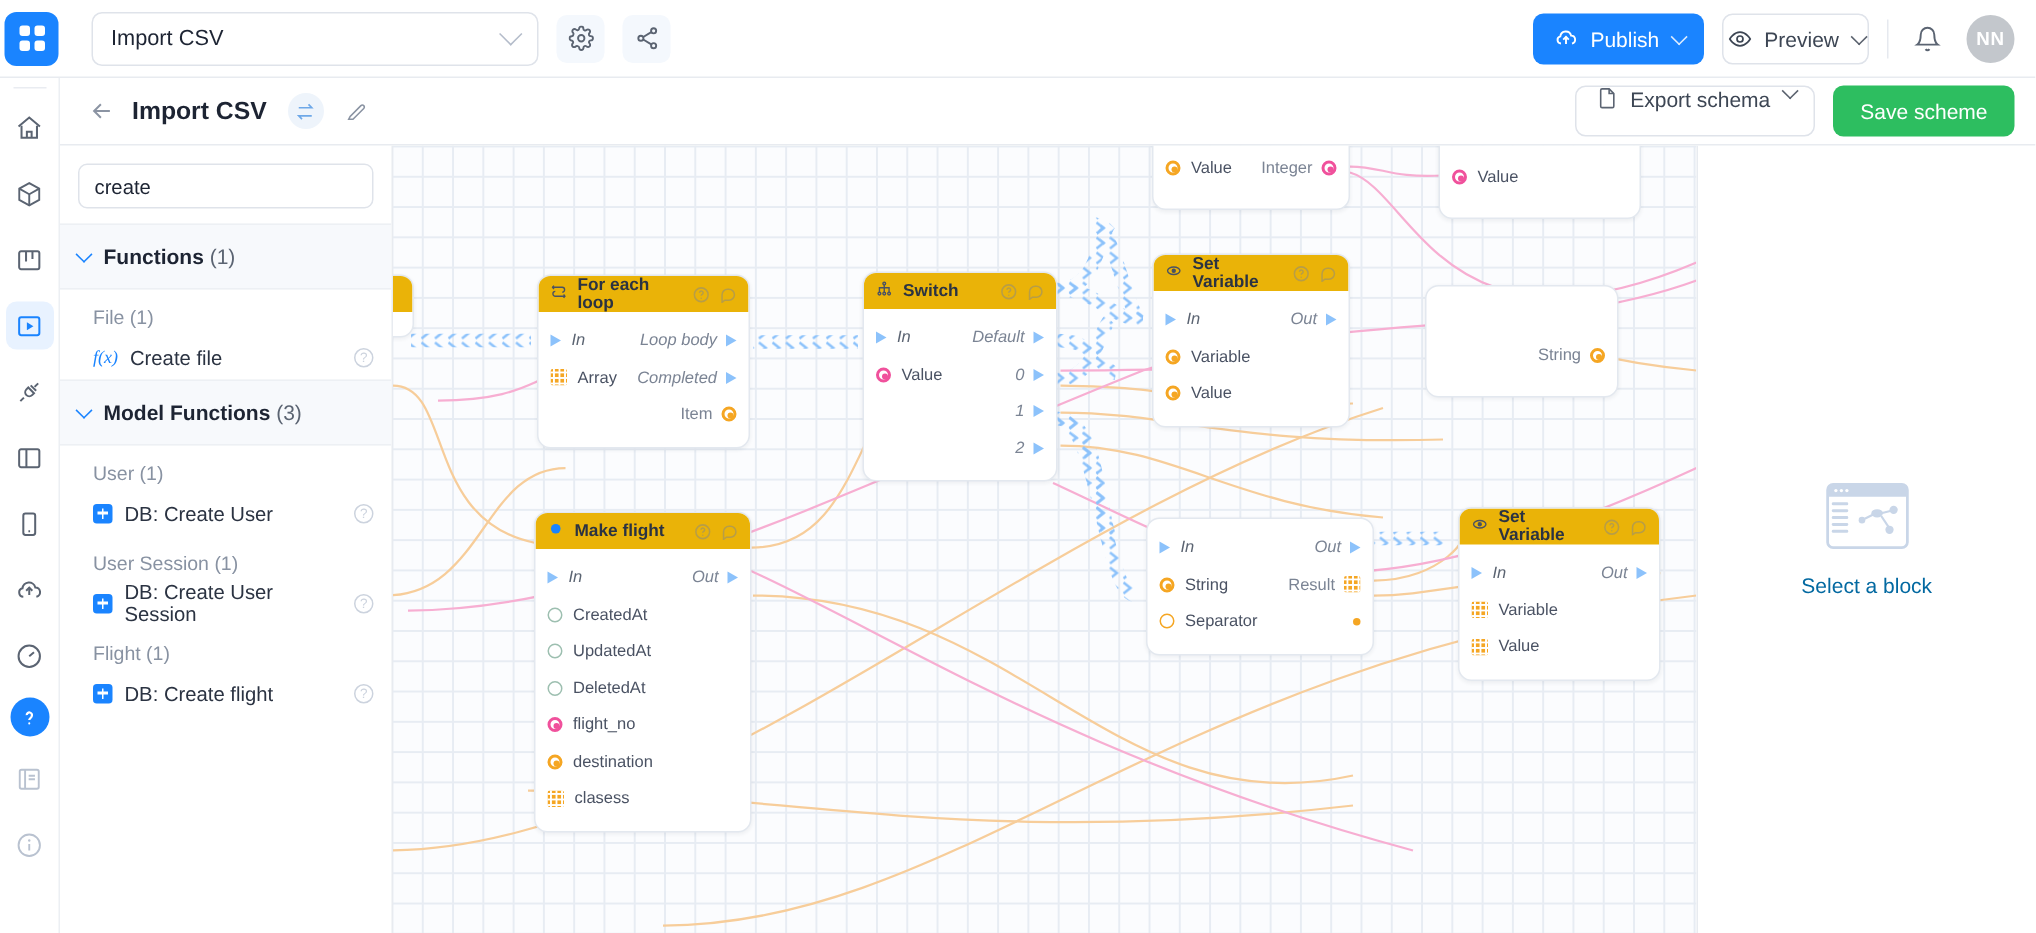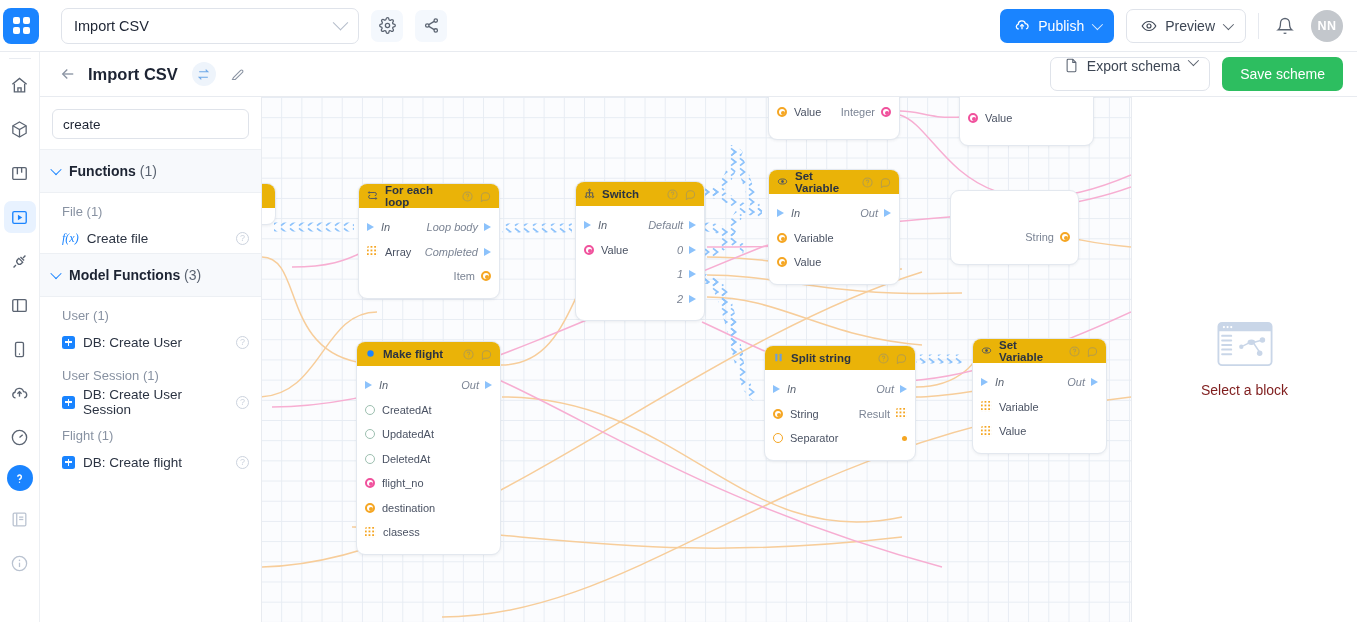--- a/index.html
+++ b/index.html
@@ -45,21 +45,21 @@
   .topbar-right {
     margin-left: auto; display: flex; align-items: center; gap: 12px; padding-right: 14px;
   }
   .btn-publish {
     height: 34px; background: #1a84ff; color: #fff; border-radius: 7px;
     display: flex; align-items: center; gap: 8px; padding: 0 14px;
     font-size: 14px; cursor: pointer; border: none;
   }
   .btn-preview {
     height: 34px; background: #fff; color: #3d4654; border: 1px solid #dfe3ea;
-    border-radius: 7px; display: flex; align-items: center; gap: 8px; padding: 0 14px;
+    border-radius: 7px; display: flex; align-items: center; gap: 8px; padding: 0 3px;
     font-size: 14px; cursor: pointer;
   }
   .chev-sm {
     width: 8px; height: 8px; border-right: 1.6px solid currentColor;
     border-bottom: 1.6px solid currentColor; transform: rotate(45deg) translateY(-2px);
     opacity: .85; flex: none;
   }
   .vdiv { width: 1px; height: 26px; background: #e6e9ef; }
   .bell { width: 28px; height: 28px; display:flex; align-items:center; justify-content:center; cursor:pointer; }
   .avatar {
@@ -222,21 +222,21 @@
   }
   .p-sm { width: 5px; height: 5px; border-radius: 50%; background: #f5a623; }
 
   
   .inspector {
     position: absolute; left: 1131px; top: 97px; width: 226px; height: 525px;
     background: #fff; border-left: 1px solid #e8ebf0; z-index: 30;
     display: flex; flex-direction: column; align-items: center; justify-content: center;
   }
   .ins-ico { width: 56px; height: 44px; margin-bottom: 16px; }
-  .ins-txt { font-size: 14px; color: #7f1d1d; }
+  .ins-txt { font-size: 14px; color: #0369a1; }
 </style>
 </head>
 <body>
 
 <div id="app">
 
   <div class="topbar">
     <div class="logo-tile">
       <div class="logo-dots">
           <i></i>
@@ -687,35 +687,20 @@
               <span class="p p-dot"></span>
               <span class="lbl">destination</span>
             </div>
             <div class="row">
               <span class="p p-grid"></span>
               <span class="lbl">clasess</span>
             </div>
           </div>
         </div>
         <div class="node" style="left: 502px; top: 248px; width: 152px;">
-          <div class="node-hd">
-            <span><svg width="11" height="11" viewBox="0 0 24 24" fill="#6e9fd8">
-                <rect x="5" y="4" width="4.6" height="16" rx="1"></rect>
-                <rect x="14.4" y="4" width="4.6" height="16" rx="1"></rect>
-              </svg></span>
-            <span class="ttl">Split string</span>
-            <svg class="hd-ic" viewBox="0 0 24 24" fill="none" stroke="#7b8494" stroke-width="2.2">
-              <circle cx="12" cy="12" r="10"></circle>
-              <path d="M9.5,9.2a2.6,2.6 0 1 1 4.6,1.6c-.7.9-2.1,1.2-2.1,2.6"></path>
-              <circle cx="12" cy="17" r="1" fill="#7b8494" stroke="none"></circle>
-            </svg>
-            <svg class="hd-ic" viewBox="0 0 24 24" fill="none" stroke="#7b8494" stroke-width="2.2">
-              <path d="M21,12a8,8 0 0 1 -8,8H7l-4,3V12a8,8 0 0 1 8,-8h2a8,8 0 0 1 8,8z"></path>
-            </svg>
-          </div>
           <div class="node-bd">
             <div class="row">
               <span class="p p-tri"></span>
               <span class="lbl it">In</span>
               <span class="rt">
                 <span class="lbl it">Out</span>
                 <span class="p p-tri"></span>
               </span>
             </div>
             <div class="row">

